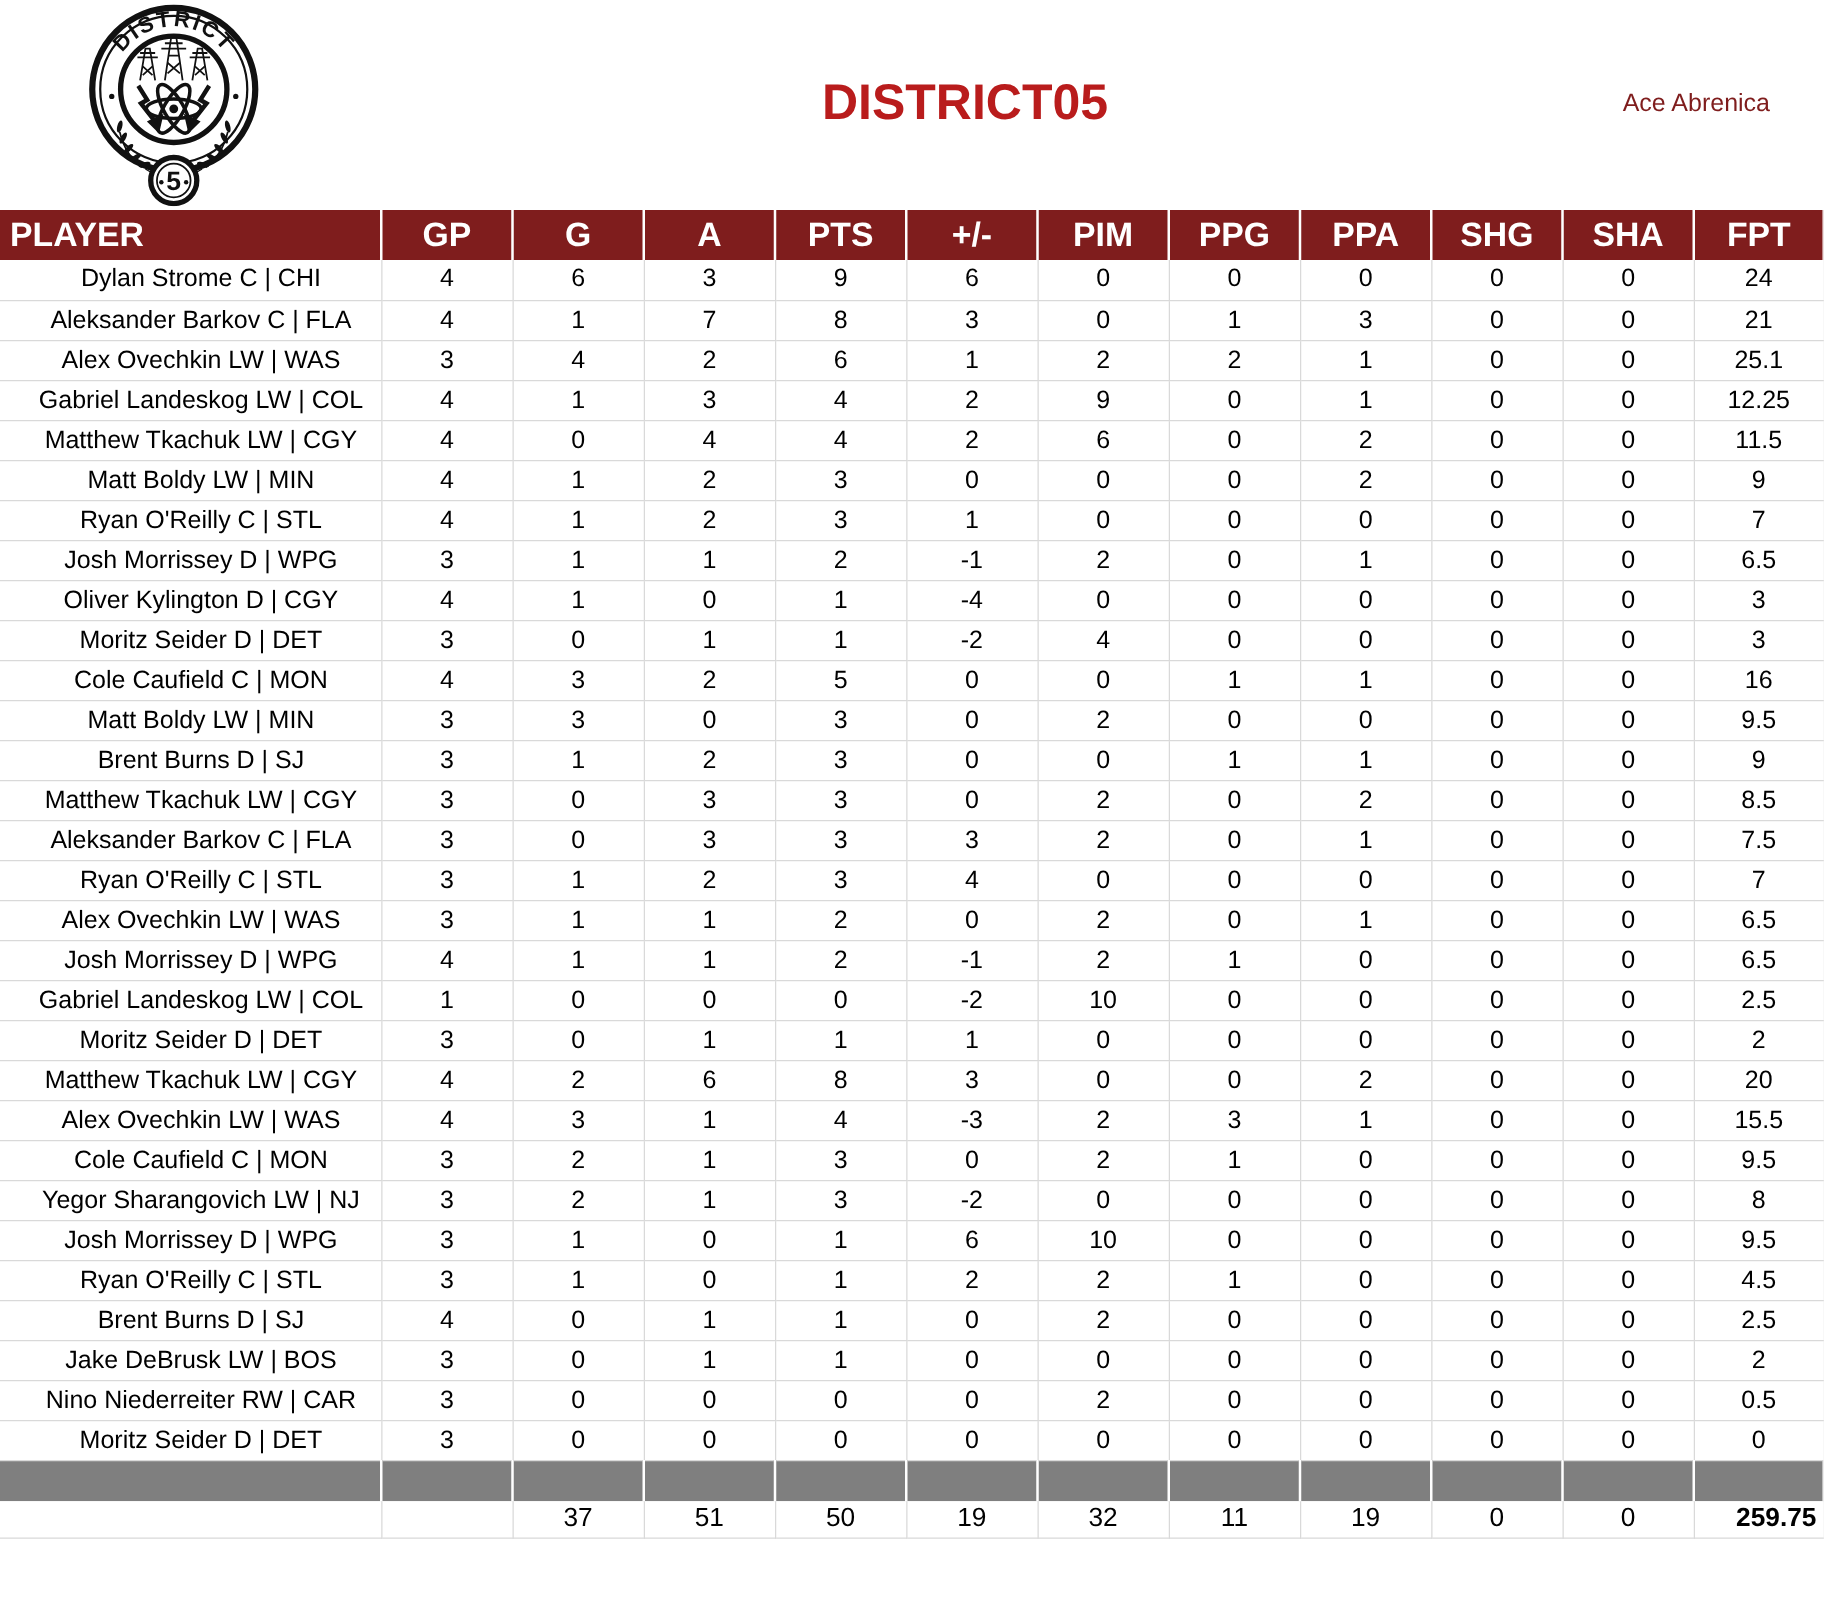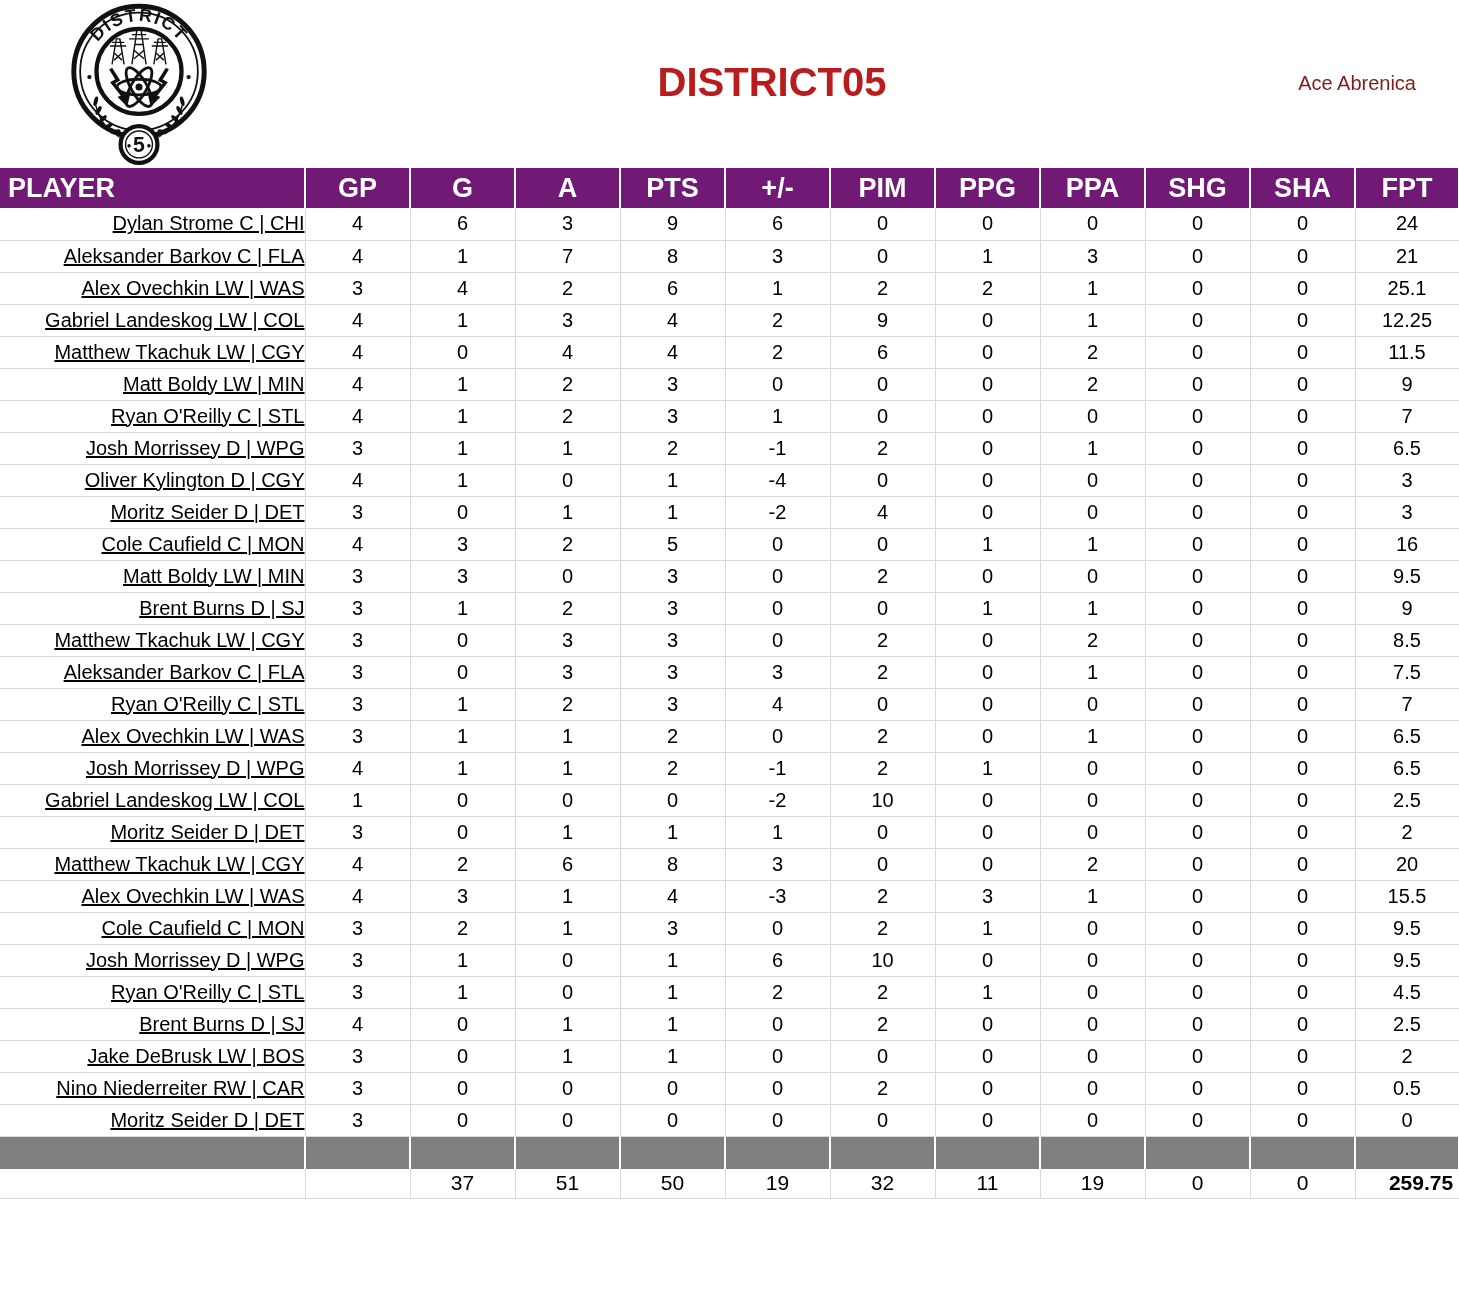--- a/index.html
+++ b/index.html
@@ -19,31 +19,31 @@
   }
   .owner {
     position: absolute; right: 43px; top: 72px;
     font-size: 20px; color: #7f1d1d; white-space: nowrap;
   }
   table { width: 1459px; border-collapse: collapse; table-layout: fixed; }
   col.c-player { width: 305px; }
   col.c-num { width: 105px; }
   col.c-last { width: 104px; }
   thead th {
-    background: #701a75; color: #fff; font-size: 27px; font-weight: bold;
+    background: #7f1d1d; color: #fff; font-size: 27px; font-weight: bold;
     height: 40px; text-align: center; vertical-align: middle;
     border-right: 2px solid #fff; padding: 0;
   }
   thead th.player { text-align: left; padding-left: 8px; }
   tbody td {
     height: 32px; font-size: 20px; text-align: center; vertical-align: middle;
     border-right: 1px solid #d9d9d9; border-bottom: 1px solid #d9d9d9;
     border-left: 1px solid #d9d9d9; padding: 0; background: #fff;
   }
-  tbody td.player { text-align: right; padding-left: 17px; border-left: none; text-decoration: underline; }
+  tbody td.player { text-align: center; padding-left: 17px; border-left: none; }
   tr.separator td {
     background: #7f7f7f; height: 33px;
     border-right: 2px solid #fff; border-bottom: none; border-left: none;
   }
   tr.totals td { height: 29px; font-size: 21px; }
   tr.totals td.fpt-total { font-weight: bold; padding-left: 28px; }
 </style>
 </head>
 <body>
 
@@ -478,20 +478,34 @@
         <td>3</td>
         <td>0</td>
         <td>2</td>
         <td>1</td>
         <td>0</td>
         <td>0</td>
         <td>0</td>
         <td>9.5</td>
       </tr>
       <tr>
+        <td class="player">Yegor Sharangovich LW | NJ</td>
+        <td>3</td>
+        <td>2</td>
+        <td>1</td>
+        <td>3</td>
+        <td>-2</td>
+        <td>0</td>
+        <td>0</td>
+        <td>0</td>
+        <td>0</td>
+        <td>0</td>
+        <td>8</td>
+      </tr>
+      <tr>
         <td class="player">Josh Morrissey D | WPG</td>
         <td>3</td>
         <td>1</td>
         <td>0</td>
         <td>1</td>
         <td>6</td>
         <td>10</td>
         <td>0</td>
         <td>0</td>
         <td>0</td>

